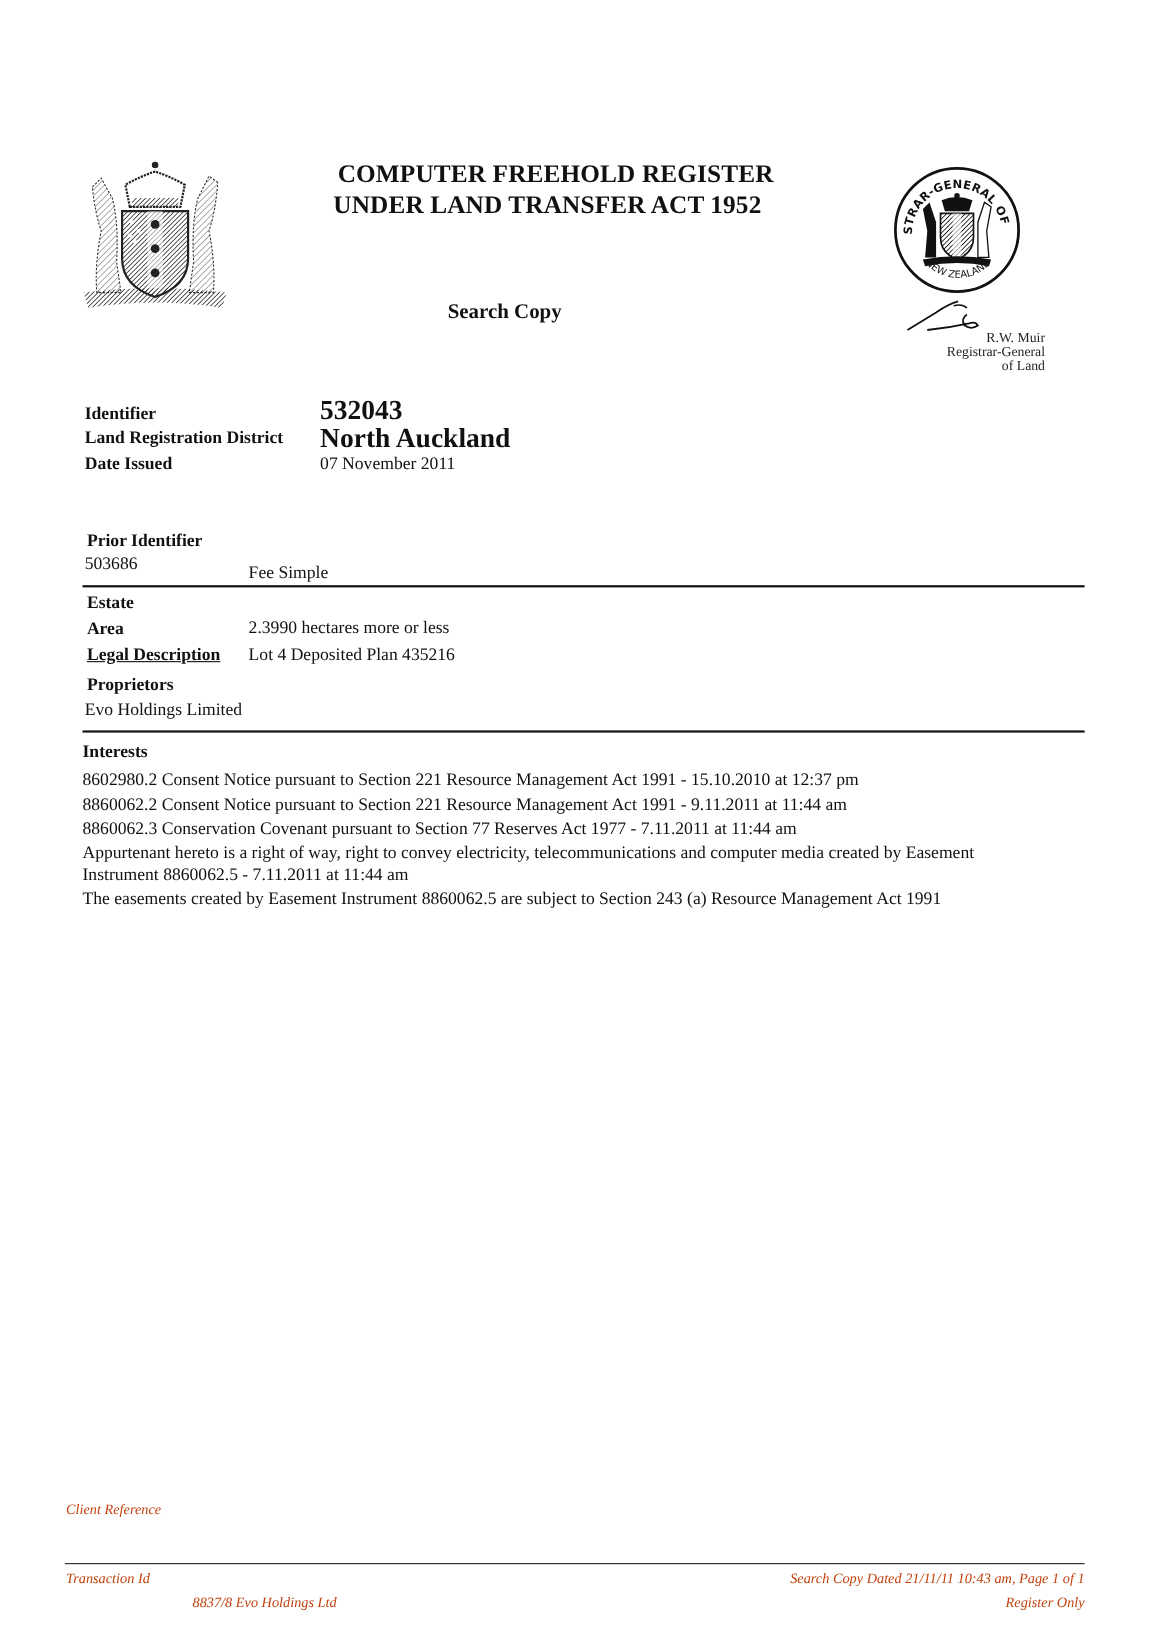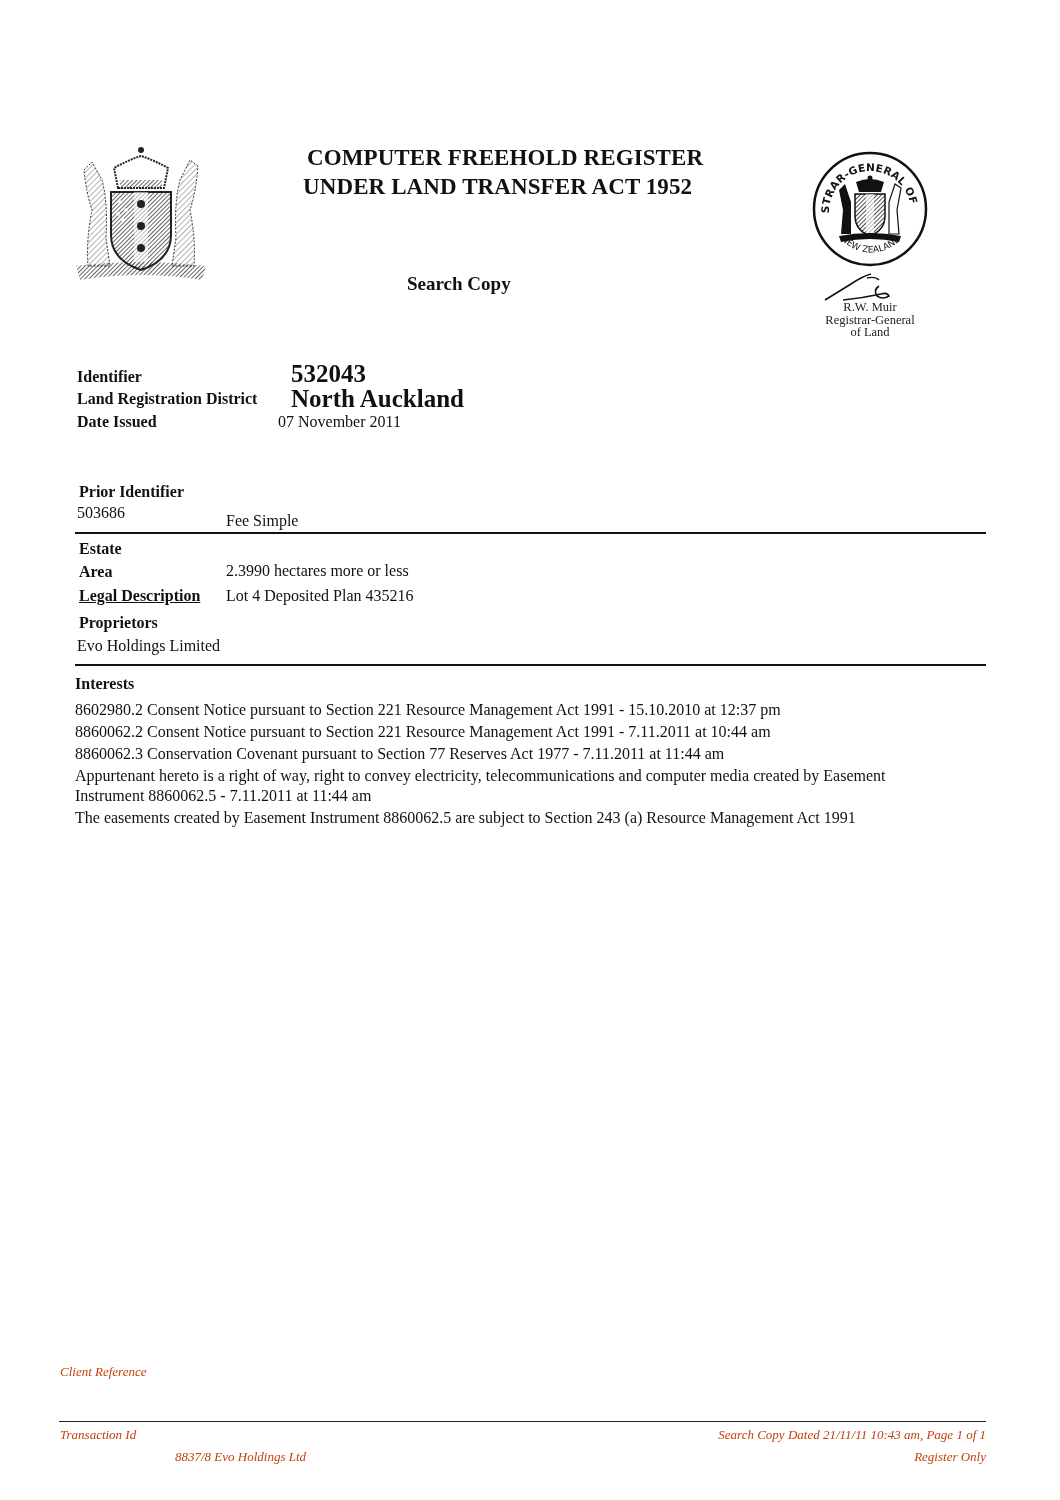--- a/index.html
+++ b/index.html
@@ -10,21 +10,21 @@
     .abs { position: absolute; }
     .title-line {
       font-weight: bold; font-size: 23px; line-height: 28px; white-space: nowrap;
       letter-spacing: 0.1px;
     }
     .search-copy { font-weight: bold; font-size: 19px; }
     .crest { left: 66px; top: 140px; width: 150px; height: 150px; }
     .seal { left: 811px; top: 150px; width: 118px; height: 118px; }
     .sig { left: 823px; top: 272px; width: 80px; height: 30px; }
     .registrar {
-      left: 790px; top: 301px; width: 160px; text-align: center;
+      left: 790px; top: 301px; width: 160px; text-align: right;
       font-size: 12.5px; line-height: 12.5px; color: #222;
     }
     .meta-label { font-weight: bold; font-size: 16px; white-space: nowrap; }
     .meta-val { white-space: nowrap; }
     .big { font-weight: bold; font-size: 25px; line-height: 26px; }
     .norm { font-size: 16px; }
     .rule { height: 2px; background: #111; left: 75px; width: 911px; }
     .lbl { font-weight: bold; font-size: 16px; white-space: nowrap; }
     .txt { font-size: 16px; white-space: nowrap; }
     .interests {
@@ -112,42 +112,42 @@
   <div>R.W. Muir</div>
   <div>Registrar-General</div>
   <div>of Land</div>
 </div>
 
 <div class="abs meta-label" style="left:77px; top:368px;">Identifier</div>
 <div class="abs meta-val big" style="left:291px; top:361px;">532043</div>
 <div class="abs meta-label" style="left:77px; top:390px;">Land Registration District</div>
 <div class="abs meta-val big" style="left:291px; top:386px;">North Auckland</div>
 <div class="abs meta-label" style="left:77px; top:413px;">Date Issued</div>
-<div class="abs meta-val norm" style="left:278px; top:413px;">07 November 2011</div>
+<div class="abs meta-val norm" style="left:291px; top:413px;">07 November 2011</div>
 
 <div class="abs lbl" style="left:79px; top:483px;">Prior Identifier</div>
 <div class="abs txt" style="left:77px; top:504px;">503686</div>
 
 <div class="abs rule" style="top:532px;"></div>
 
 <div class="abs lbl" style="left:79px; top:540px;">Estate</div>
 <div class="abs txt" style="left:226px; top:512px;">Fee Simple</div>
 <div class="abs lbl" style="left:79px; top:563px;">Area</div>
 <div class="abs txt" style="left:226px; top:562px;">2.3990 hectares more or less</div>
 <div class="abs lbl" style="left:79px; top:587px;text-decoration:underline;">Legal Description</div>
 <div class="abs txt" style="left:226px; top:587px;">Lot 4 Deposited Plan 435216</div>
 <div class="abs lbl" style="left:79px; top:614px;">Proprietors</div>
 <div class="abs txt" style="left:77px; top:637px;">Evo Holdings Limited</div>
 
 <div class="abs rule" style="top:664px;"></div>
 
 <div class="abs lbl" style="left:75px; top:675px;">Interests</div>
 <div class="abs interests">
   <div class="interest">8602980.2 Consent Notice pursuant to Section 221 Resource Management Act 1991 - 15.10.2010 at 12:37 pm</div>
-  <div class="interest">8860062.2 Consent Notice pursuant to Section 221 Resource Management Act 1991 - 7.11.2011 at 10:44 am</div>
+  <div class="interest">8860062.2 Consent Notice pursuant to Section 221 Resource Management Act 1991 - 9.11.2011 at 11:44 am</div>
   <div class="interest">8860062.3 Conservation Covenant pursuant to Section 77 Reserves Act 1977 - 7.11.2011 at 11:44 am</div>
   <div class="interest">Appurtenant hereto is a right of way, right to convey electricity, telecommunications and computer media created by Easement Instrument 8860062.5 - 7.11.2011 at 11:44 am</div>
   <div class="interest">The easements created by Easement Instrument 8860062.5 are subject to Section 243 (a) Resource Management Act 1991</div>
 </div>
 
 <div class="abs footer-rule"></div>
 <div class="abs foot" style="left:60px; top:1427px;">Transaction Id</div>
 <div class="abs foot" style="left:60px; top:1364px;">Client Reference</div>
 <div class="abs foot" style="left:175px; top:1449px;">8837/8 Evo Holdings Ltd</div>
 <div class="abs foot" style="right:74px; top:1427px;">Search Copy Dated 21/11/11 10:43 am, Page 1 of 1</div>

